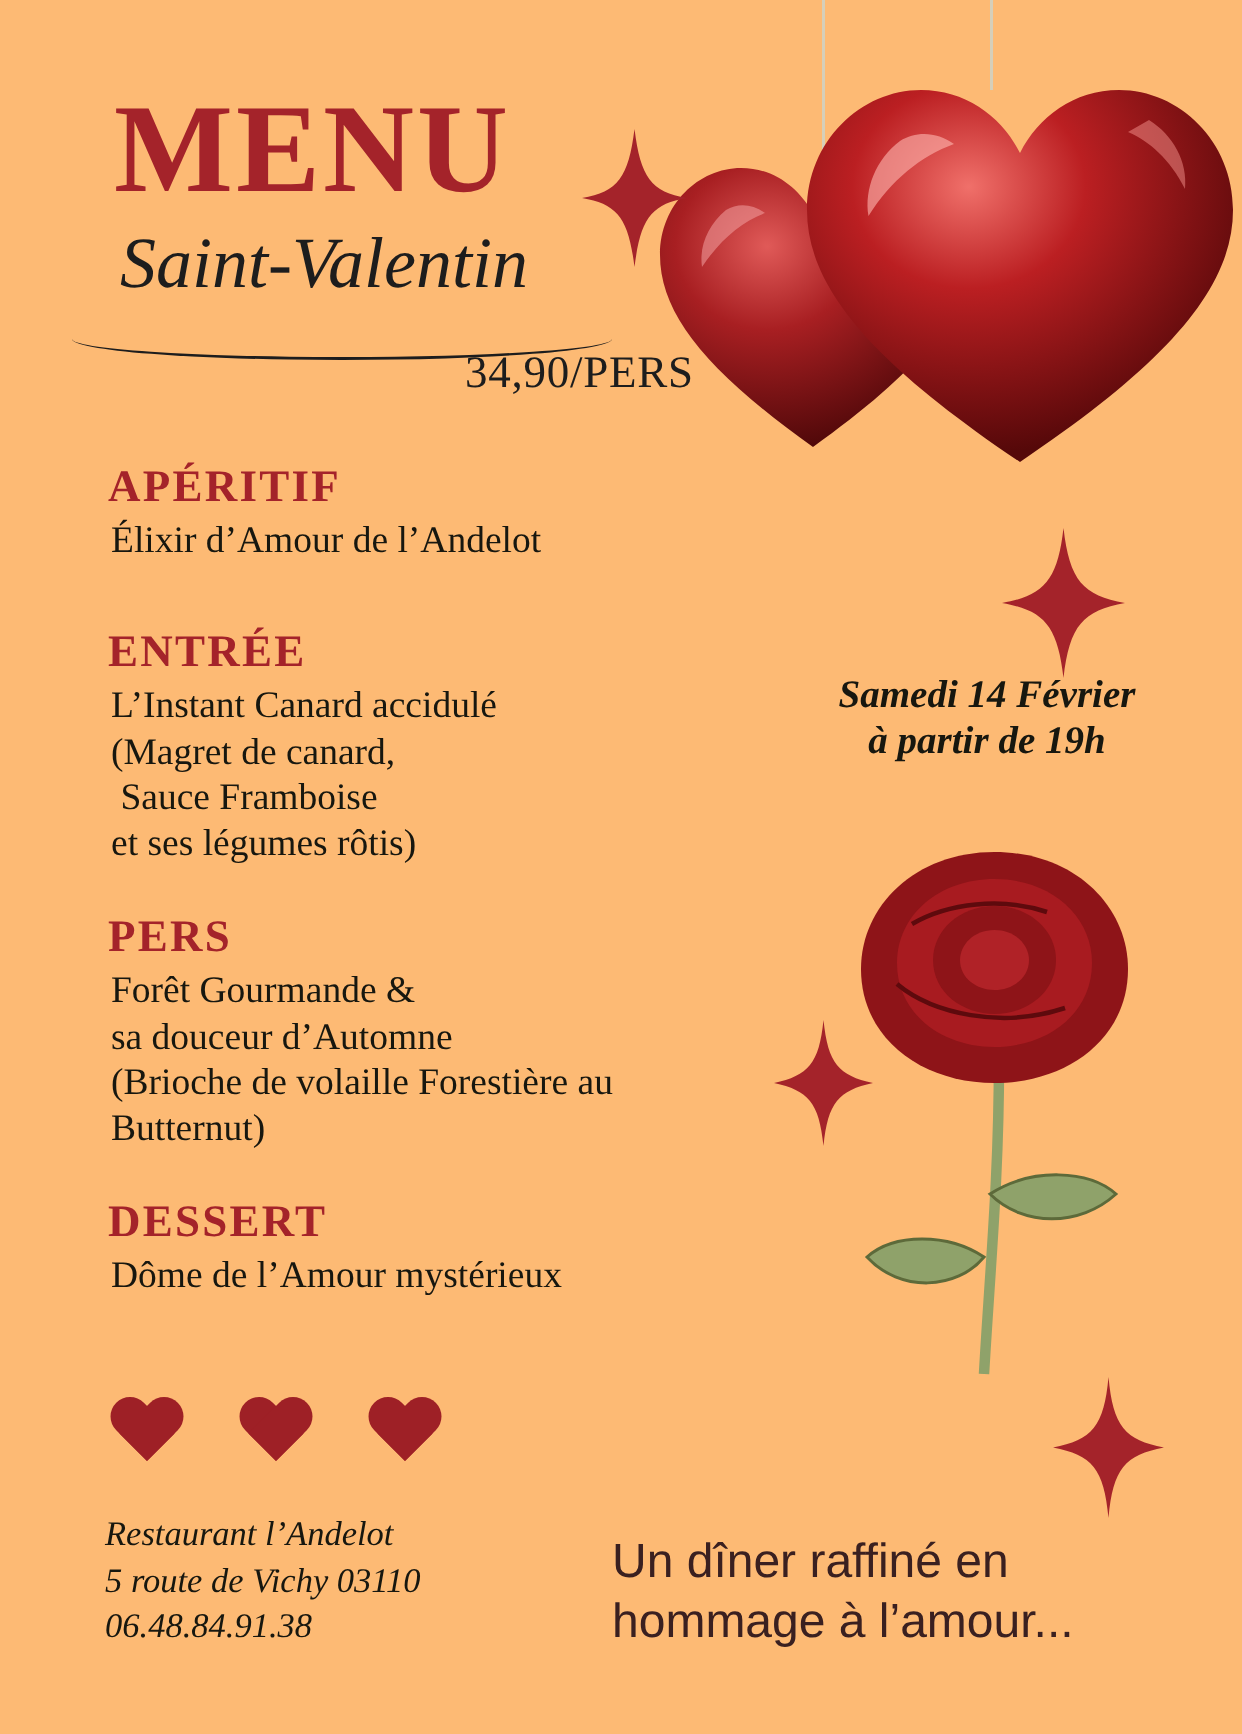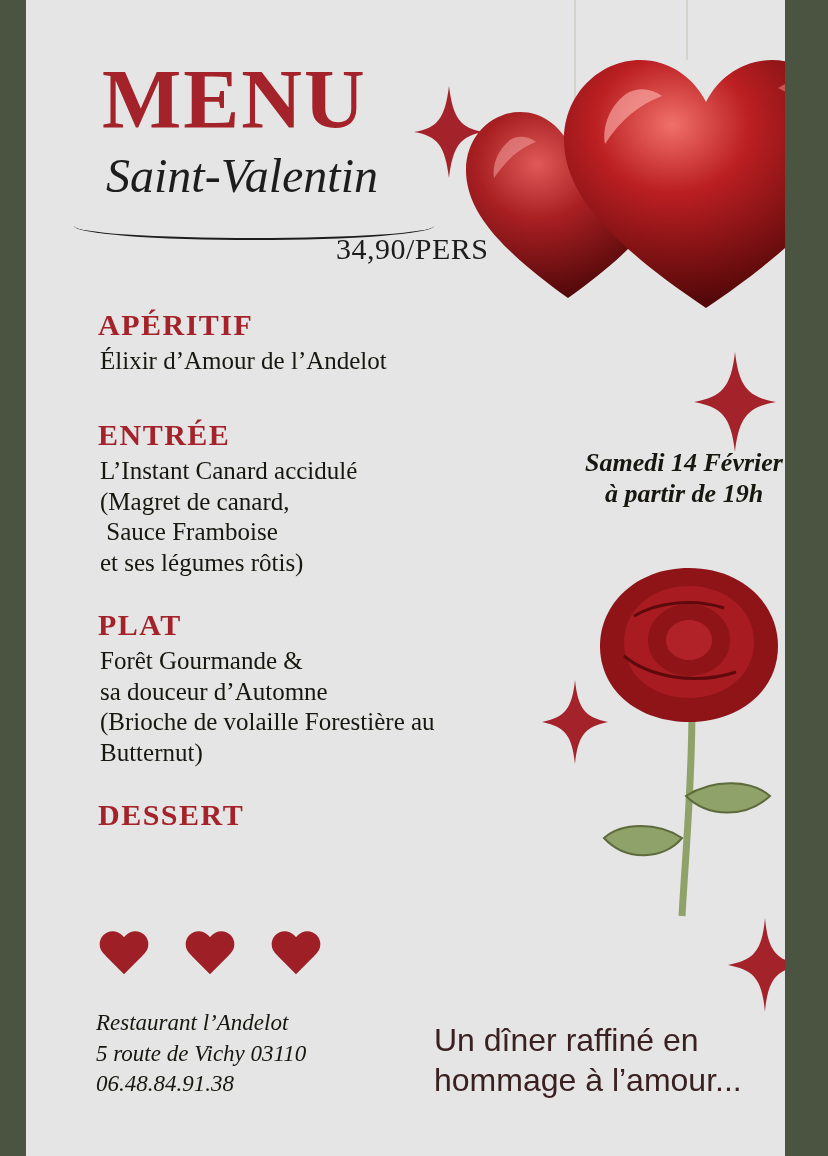--- a/index.html
+++ b/index.html
@@ -8,25 +8,24 @@
     background: #4a5440;
   }
   body {
     width: 828px;
     height: 1156px;
     overflow: hidden;
     font-family: "Liberation Serif", serif;
   }
   .poster {
     position: relative;
-    width: 759px;
+    width: 828px;
     height: 1156px;
-    background: #e5e5e5;
+    background: #fdba74;
     overflow: hidden;
-    margin-left: 26px;
   }
 
   
   .menu-title {
     position: absolute;
     left: 76px;
     top: 58px;
     font-family: "Liberation Serif", serif;
     font-weight: bold;
     font-size: 84px;
@@ -253,31 +252,34 @@
     <h2>ENTRÉE</h2>
     <div class="lines">
       <div class="line">L’Instant Canard accidulé</div>
       <div class="line">(Magret de canard,</div>
       <div class="line"> Sauce Framboise</div>
       <div class="line">et ses légumes rôtis)</div>
     </div>
   </div>
 
   <div class="section" id="sec-plat">
-    <h2>PLAT</h2>
+    <h2>PERS</h2>
     <div class="lines">
       <div class="line">Forêt Gourmande &amp;</div>
       <div class="line">sa douceur d’Automne</div>
       <div class="line">(Brioche de volaille Forestière au</div>
       <div class="line">Butternut)</div>
     </div>
   </div>
 
   <div class="section" id="sec-dessert">
     <h2>DESSERT</h2>
+    <div class="lines">
+      <div class="line">Dôme de l’Amour mystérieux</div>
+    </div>
   </div>
 
   <div class="event-info">
     <div class="l1">Samedi 14 Février</div>
     <div class="l2">à partir de 19h</div>
   </div>
 
   <div class="hearts-row">
     <div class="heart-flat"></div>
     <div class="heart-flat"></div>

